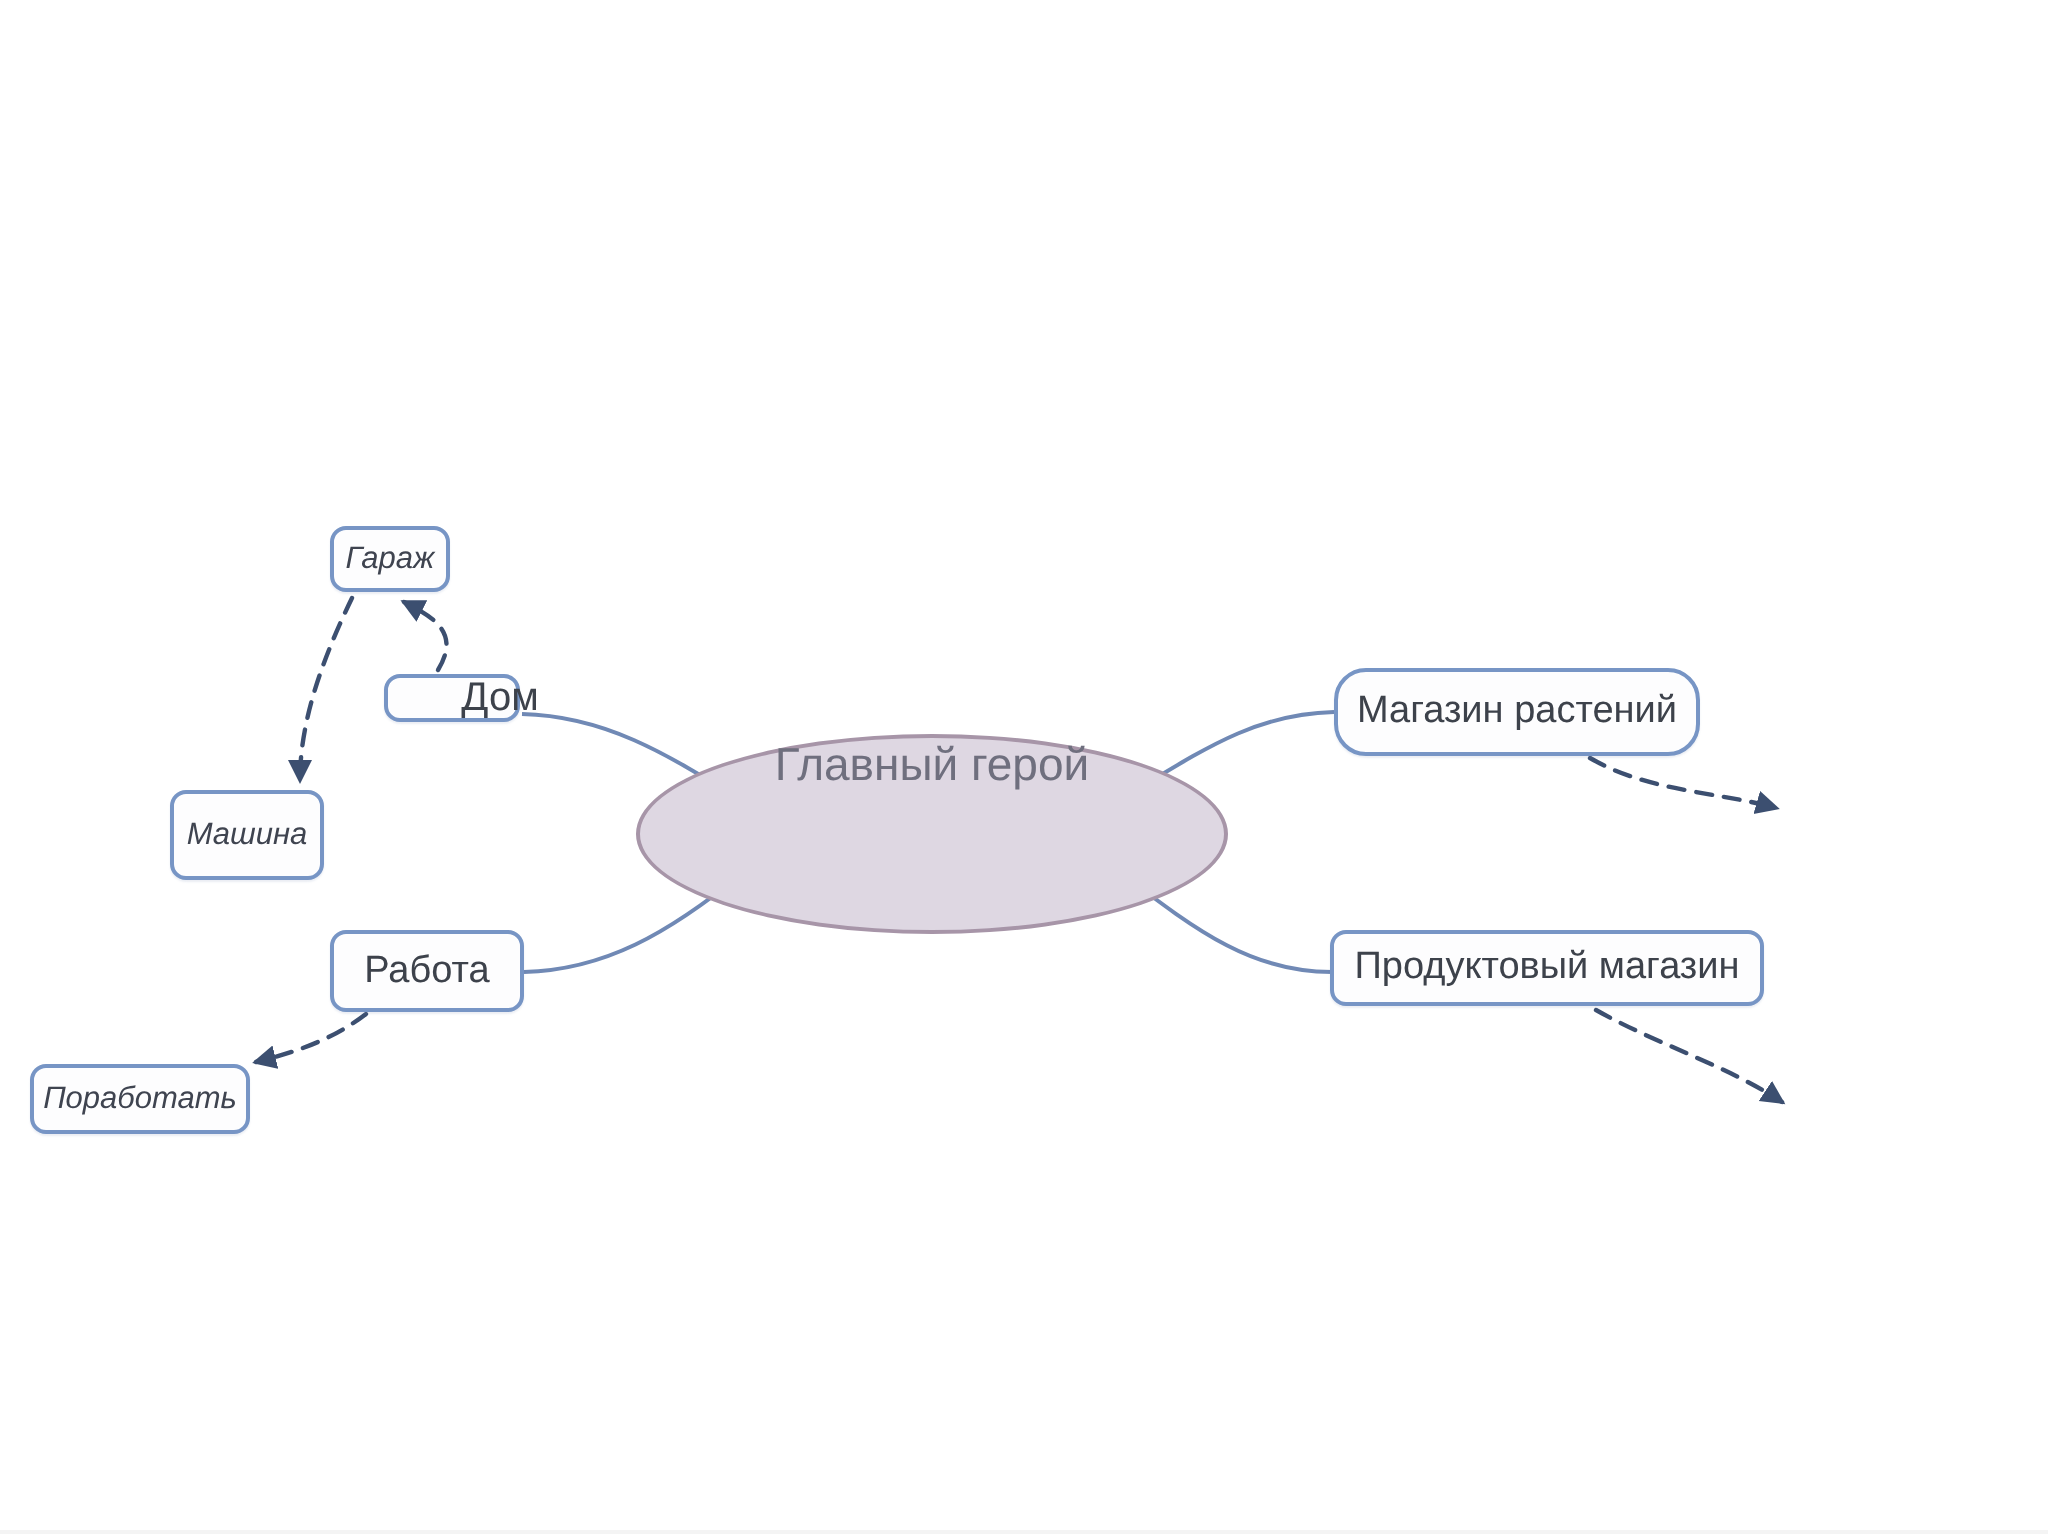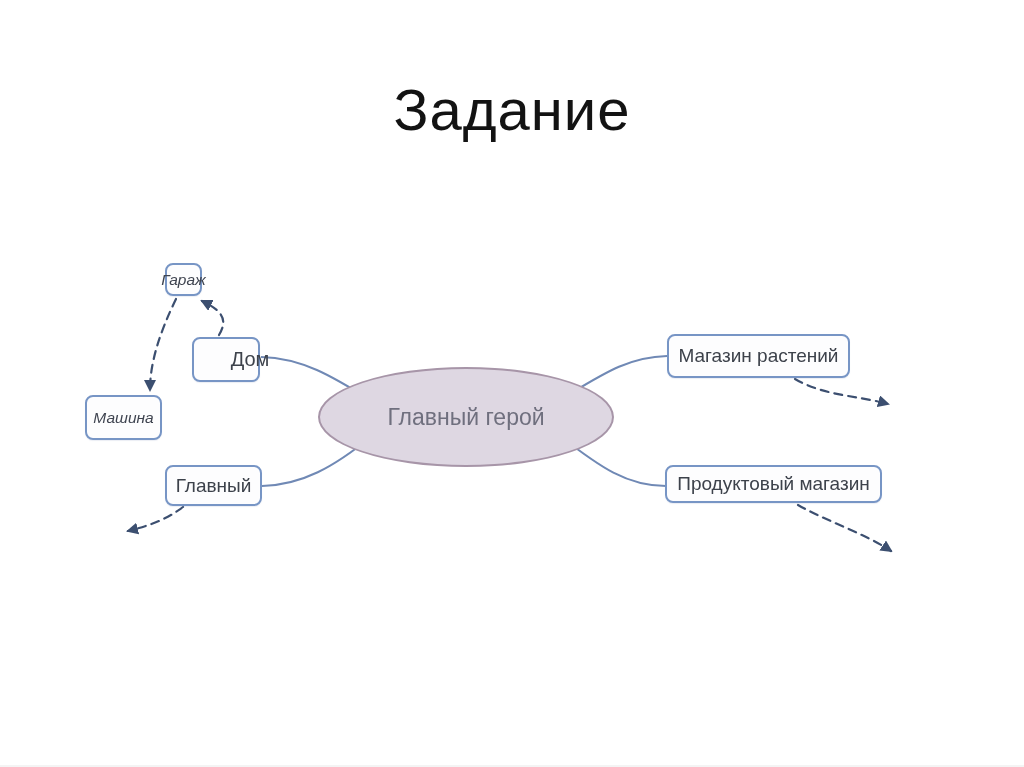--- a/index.html
+++ b/index.html
@@ -58,21 +58,21 @@
   .center-ellipse{
     position:absolute;
     left:318px;
     top:367px;
     width:296px;
     height:100px;
     background:var(--ellipse-fill);
     border:2.5px solid var(--ellipse-border);
     border-radius:50%;
     display:flex;
-    align-items:center;
+    align-items:flex-start;
     justify-content:center;
     cursor:default;
   }
   .center-ellipse .label{
     font-size:23px;
     color:var(--ellipse-text);
   }
   .node{
     position:absolute;
     background:var(--node-bg);
@@ -84,36 +84,35 @@
     color:var(--node-text);
     font-size:19px;
     box-shadow:0 1px 1px rgba(120,140,180,0.15);
   }
   .node.leaf{
     font-style:italic;
     font-size:15.5px;
     color:var(--leaf-text);
   }
   
-  .n-garage        {left:165px; top:263px; width:37px;  height:33px;}
-  .n-home          {left:192px; top:337px; width:68px;  height:45px; font-size:20px;padding-left:48px;}
+  .n-garage        {left:165px; top:263px; width:60px;  height:33px;}
+  .n-home          {left:192px; top:337px; width:68px;  height:24px; font-size:20px;padding-left:48px;}
   .n-car           {left:85px;  top:395px; width:77px;  height:45px;}
   .n-work          {left:165px; top:465px; width:97px;  height:41px;}
   .n-dowork        {left:15px;  top:532px; width:110px; height:35px; font-size:16px;}
-  .n-plantstore    {left:667px; top:334px; width:183px; height:44px;}
+  .n-plantstore    {left:667px; top:334px; width:183px; height:44px;border-radius:16px;}
   .n-buyplant      {left:855px; top:407px; width:145px; height:33px;}
   .n-grocerystore  {left:665px; top:465px; width:217px; height:38px;}
   .n-buyfood       {left:837px; top:557px; width:151px; height:33px; font-size:16px;}
 </style>
 </head>
 <body>
 
 <div class="slide">
 
-  <h1 class="slide-title">Задание</h1>
 
   <svg class="edges" viewBox="0 0 1024 767" aria-hidden="true">
     <defs>
       <marker id="arrow" markerUnits="userSpaceOnUse" markerWidth="13" markerHeight="13" refX="10" refY="6" orient="auto">
         <path d="M0,0 L12,6 L0,12 z" fill="#3c4f70"></path>
       </marker>
     </defs>
 
     <path class="edge-solid" d="M261,357 C302,358 332,376 372,401"></path>
     <path class="edge-solid" d="M262,486 C302,485 334,467 372,436"></path>
@@ -125,20 +124,21 @@
     <path class="edge-dashed" d="M183,507 C166,520 148,526 128,531" marker-end="url(#arrow)"></path>
     <path class="edge-dashed" d="M795,379 C824,396 860,396 888,404" marker-end="url(#arrow)"></path>
     <path class="edge-dashed" d="M798,505 C828,522 864,533 891,551" marker-end="url(#arrow)"></path>
   </svg>
 
   <div class="center-ellipse">
     <span class="label">Главный герой</span>
   </div>
 
   <div class="node n-home">Дом</div>
-  <div class="node n-work">Главный</div>
+  <div class="node n-work">Работа</div>
   <div class="node n-plantstore">Магазин растений</div>
   <div class="node n-grocerystore">Продуктовый магазин</div>
 
   <div class="node leaf n-garage">Гараж</div>
   <div class="node leaf n-car">Машина</div>
+  <div class="node leaf n-dowork">Поработать</div>
 
 </div>
 
 </body></html>

